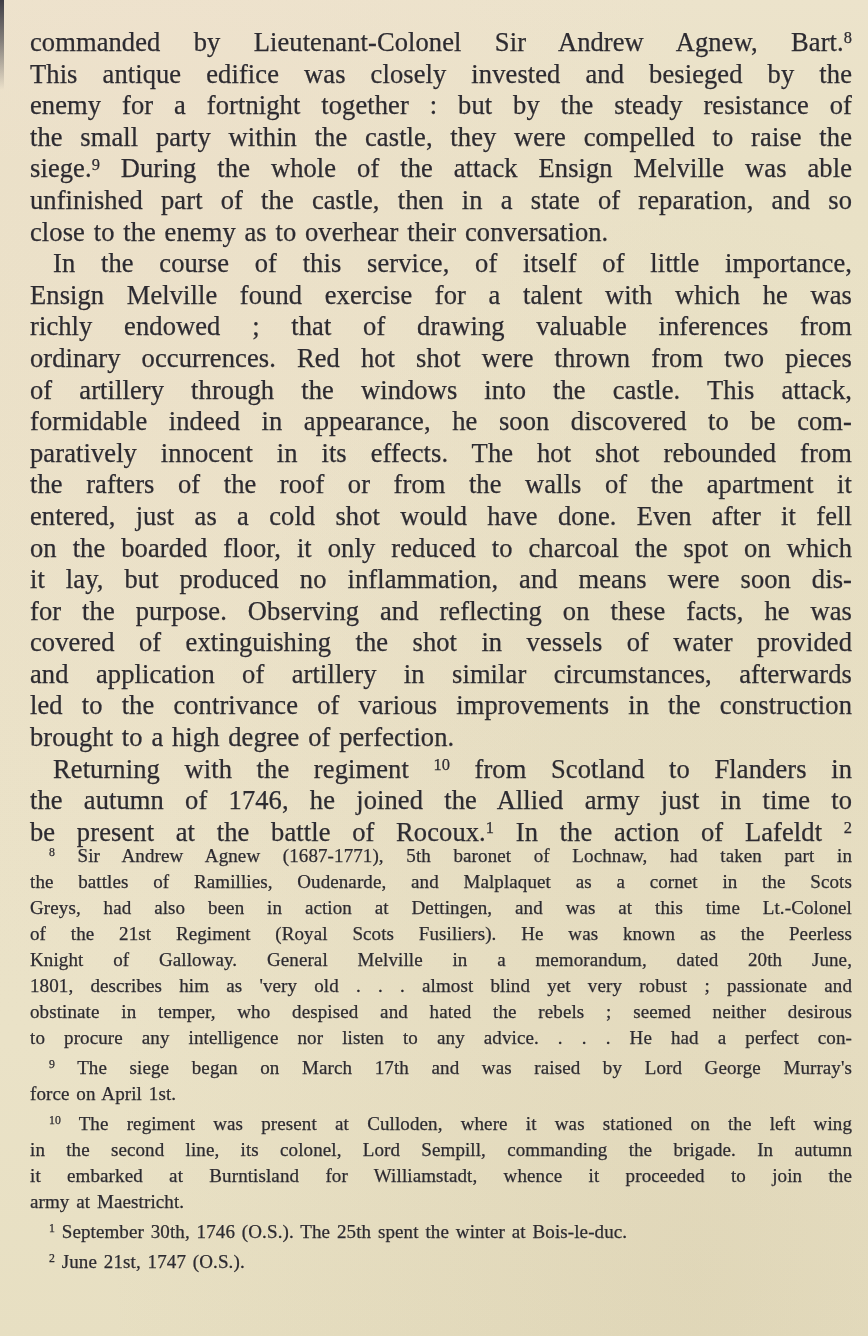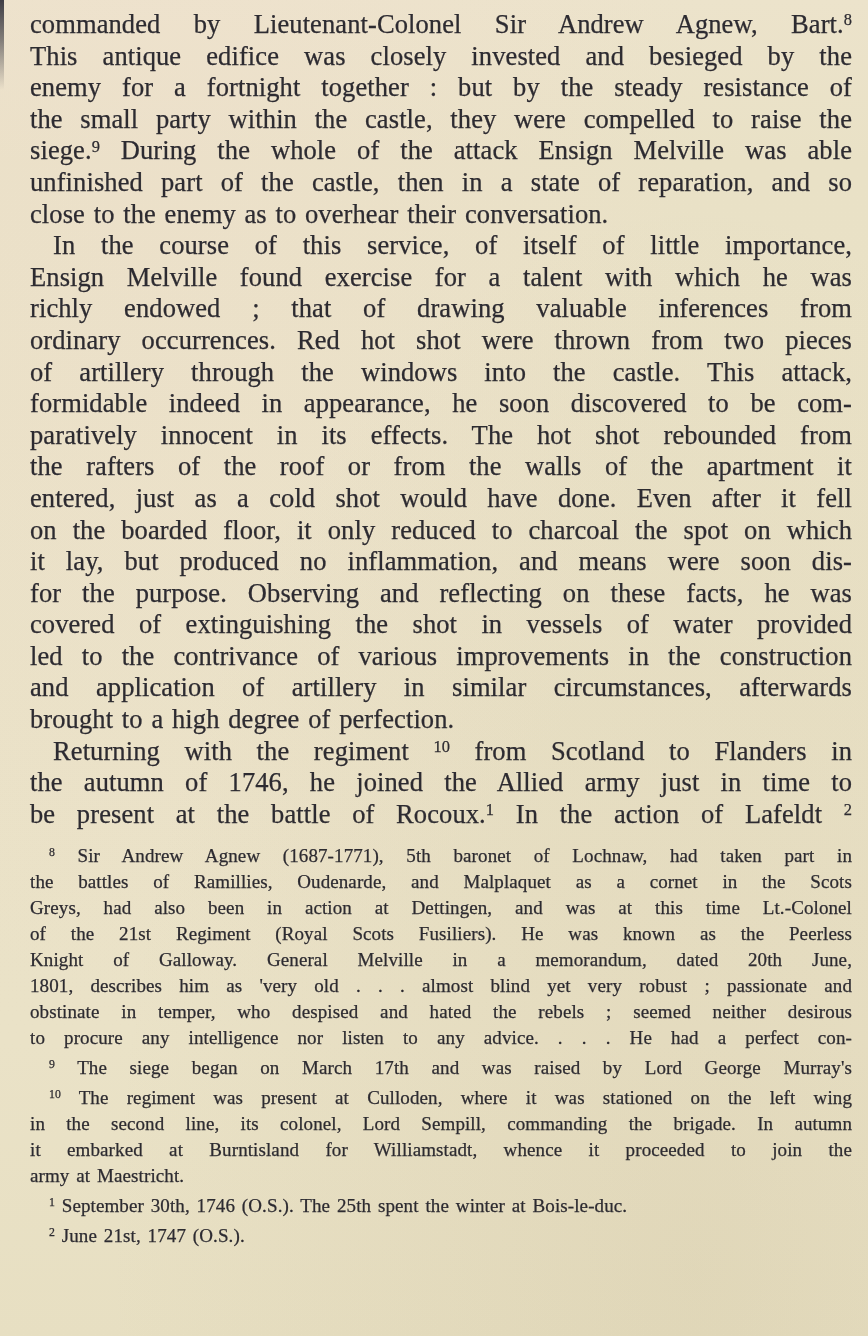--- a/index.html
+++ b/index.html
@@ -29,21 +29,21 @@
     position: absolute;
     left: 0;
     top: 0;
     width: 4px;
     height: 90px;
     background: linear-gradient(180deg, rgba(44,44,54,0.9) 0%, rgba(44,44,54,0.55) 45%, rgba(44,44,54,0) 100%);
   }
   .body-text {
     position: absolute;
     left: 30px;
-    top: 9px;
+    top: 27px;
     width: 822px;
     font-size: 26.5px;
     line-height: 31.6px;
     letter-spacing: 0.1px;
   }
   .footnotes {
     position: absolute;
     left: 30px;
     top: 843px;
     width: 822px;
@@ -96,22 +96,22 @@
         <div class="line">ordinary occurrences. Red hot shot were thrown from two pieces</div>
         <div class="line">of artillery through the windows into the castle. This attack,</div>
         <div class="line">formidable indeed in appearance, he soon discovered to be com-</div>
         <div class="line">paratively innocent in its effects. The hot shot rebounded from</div>
         <div class="line">the rafters of the roof or from the walls of the apartment it</div>
         <div class="line">entered, just as a cold shot would have done. Even after it fell</div>
         <div class="line">on the boarded floor, it only reduced to charcoal the spot on which</div>
         <div class="line">it lay, but produced no inflammation, and means were soon dis-</div>
         <div class="line">for the purpose. Observing and reflecting on these facts, he was</div>
         <div class="line">covered of extinguishing the shot in vessels of water provided</div>
+        <div class="line">and application of artillery in similar circumstances, afterwards</div>
         <div class="line">led to the contrivance of various improvements in the construction</div>
-        <div class="line">and application of artillery in similar circumstances, afterwards</div>
         <div class="line last">brought to a high degree of perfection.</div>
       </div>
       <div class="para indent">
         <div class="line">Returning with the regiment <sup>10</sup> from Scotland to Flanders in</div>
         <div class="line">the autumn of 1746, he joined the Allied army just in time to</div>
         <div class="line">be present at the battle of Rocoux.<sup>1</sup> In the action of Lafeldt <sup>2</sup></div>
       </div>
     </div>
   <div class="footnotes">
       <div class="para footnote">
@@ -119,20 +119,21 @@
         <div class="line">the battles of Ramillies, Oudenarde, and Malplaquet as a cornet in the Scots</div>
         <div class="line">Greys, had also been in action at Dettingen, and was at this time Lt.-Colonel</div>
         <div class="line">of the 21st Regiment (Royal Scots Fusiliers). He was known as the Peerless</div>
         <div class="line">Knight of Galloway. General Melville in a memorandum, dated 20th June,</div>
         <div class="line">1801, describes him as 'very old . . . almost blind yet very robust ; passionate and</div>
         <div class="line">obstinate in temper, who despised and hated the rebels ; seemed neither desirous</div>
         <div class="line">to procure any intelligence nor listen to any advice. . . . He had a perfect con-</div>
       </div>
       <div class="para footnote">
         <div class="line"><sup>9</sup> The siege began on March 17th and was raised by Lord George Murray's</div>
+        <div class="line last">force on April 1st.</div>
       </div>
       <div class="para footnote">
         <div class="line"><sup>10</sup> The regiment was present at Culloden, where it was stationed on the left wing</div>
         <div class="line">in the second line, its colonel, Lord Sempill, commanding the brigade. In autumn</div>
         <div class="line">it embarked at Burntisland for Williamstadt, whence it proceeded to join the</div>
         <div class="line last">army at Maestricht.</div>
       </div>
       <div class="para footnote">
         <div class="line last"><sup>1</sup> September 30th, 1746 (O.S.). The 25th spent the winter at Bois-le-duc.</div>
       </div>

